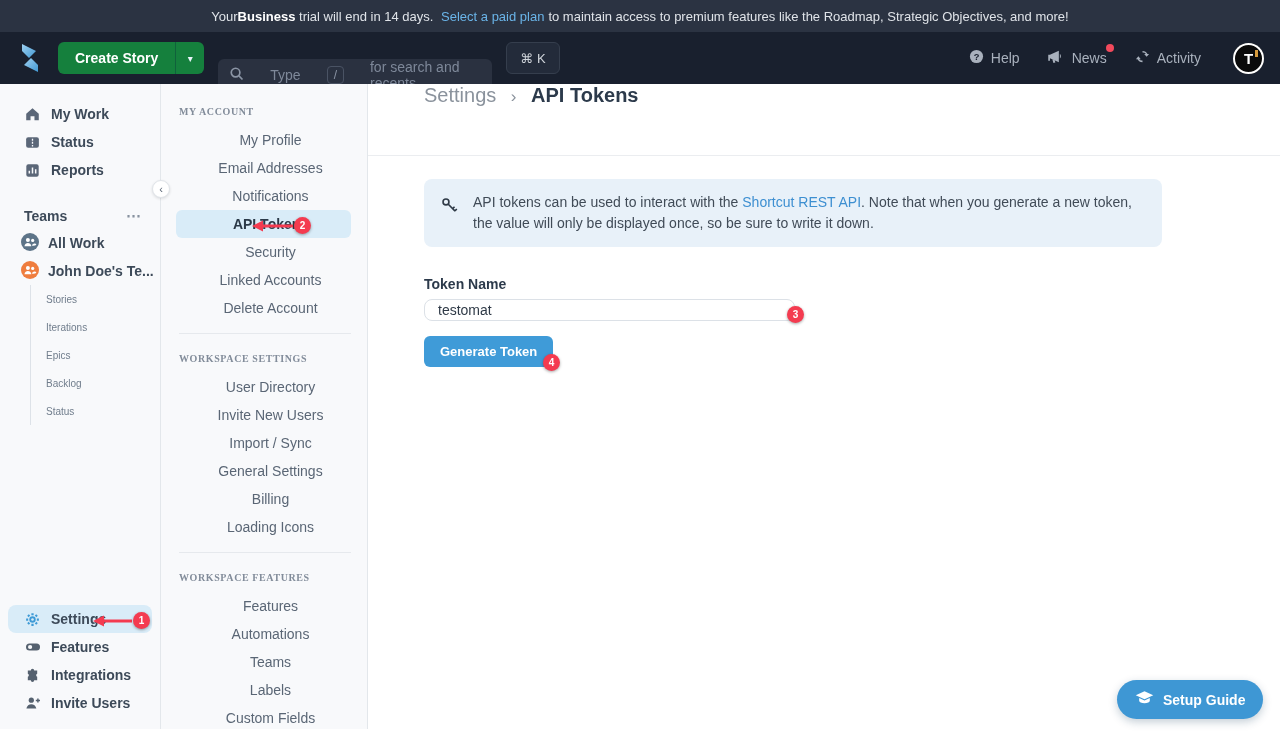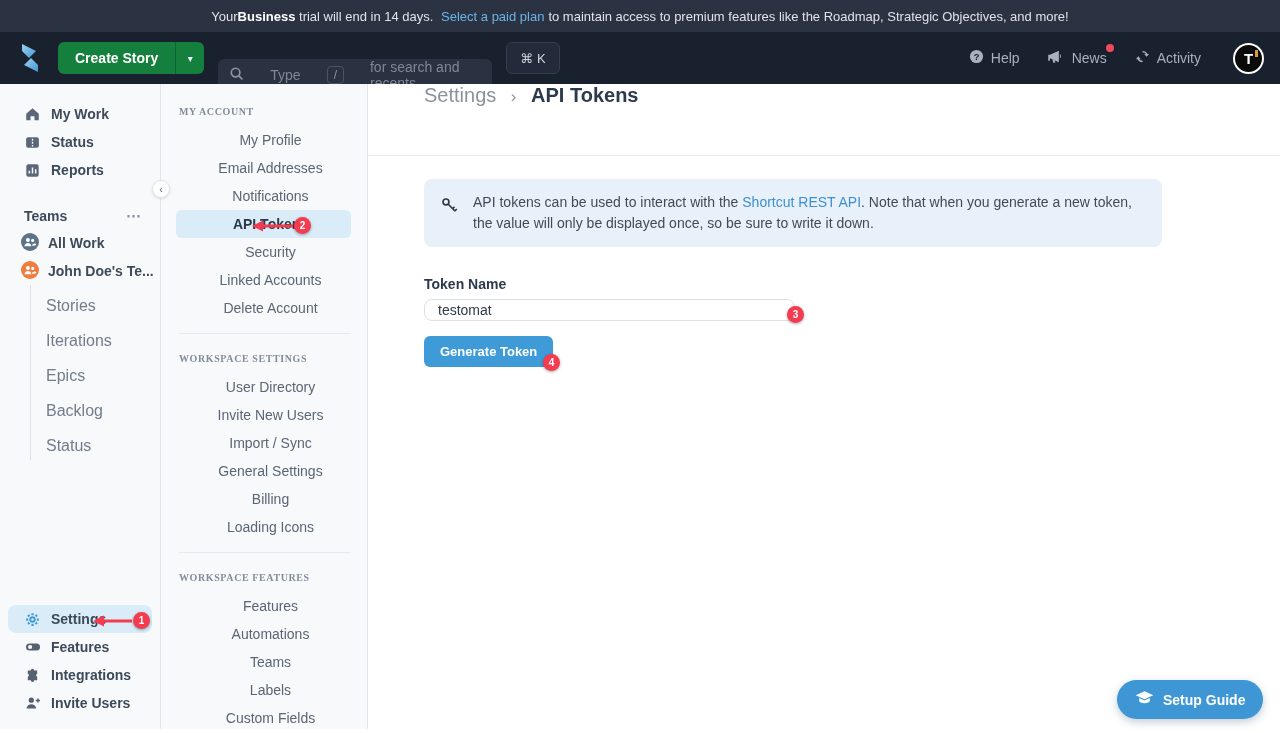--- a/index.html
+++ b/index.html
@@ -41,21 +41,21 @@
   .snav-item { height:28px; display:flex; align-items:center; gap:10px; padding-left:24px;
                font-size:14px; font-weight:bold; color:#3d4a59; cursor:pointer; }
   .snav-icon { width:17px; display:flex; justify-content:center; }
   .teams-header { margin-top:19px; height:26px; display:flex; align-items:center; justify-content:space-between;
                   padding:0 18px 0 24px; font-size:14px; font-weight:bold; color:#3d4a59; }
   .kebab { color:#8892a0; font-size:15px; cursor:pointer; letter-spacing:1px; }
   .team-row { height:28px; display:flex; align-items:center; gap:9px; padding-left:21px;
               font-size:14px; font-weight:bold; color:#3d4a59; cursor:pointer; white-space:nowrap; }
   .team-subs { margin-left:30px; border-left:1px solid #dde2e8; }
   .team-sub { height:28px; display:flex; align-items:center; padding-left:15px;
-              font-size:16px; color:#707d8c; cursor:pointer;margin-top:7px; }
+              font-size:10px; color:#707d8c; cursor:pointer; }
   .bottom-group { margin-top:auto; padding-bottom:12px; }
   .pill-active { background:#d9ecf8; border-radius:8px; margin:0 8px; padding-left:16px; }
 
   
   .settings-nav { width:207px; min-width:207px; background:#f8f9fb; border-right:1px solid #e3e7eb;
                   padding-top:14px; overflow:hidden; }
   .sec-title { padding-left:18px; height:28px; line-height:28px; font-size:10px; font-weight:bold;
                color:#828c9a; letter-spacing:.6px;font-family:Liberation Serif, serif; }
   .set-item { height:28px; line-height:28px; margin:0 16px 0 15px; padding-left:14px; font-size:14px;
               color:#5a6675; border-radius:6px; cursor:pointer; white-space:nowrap;text-align:center; }

